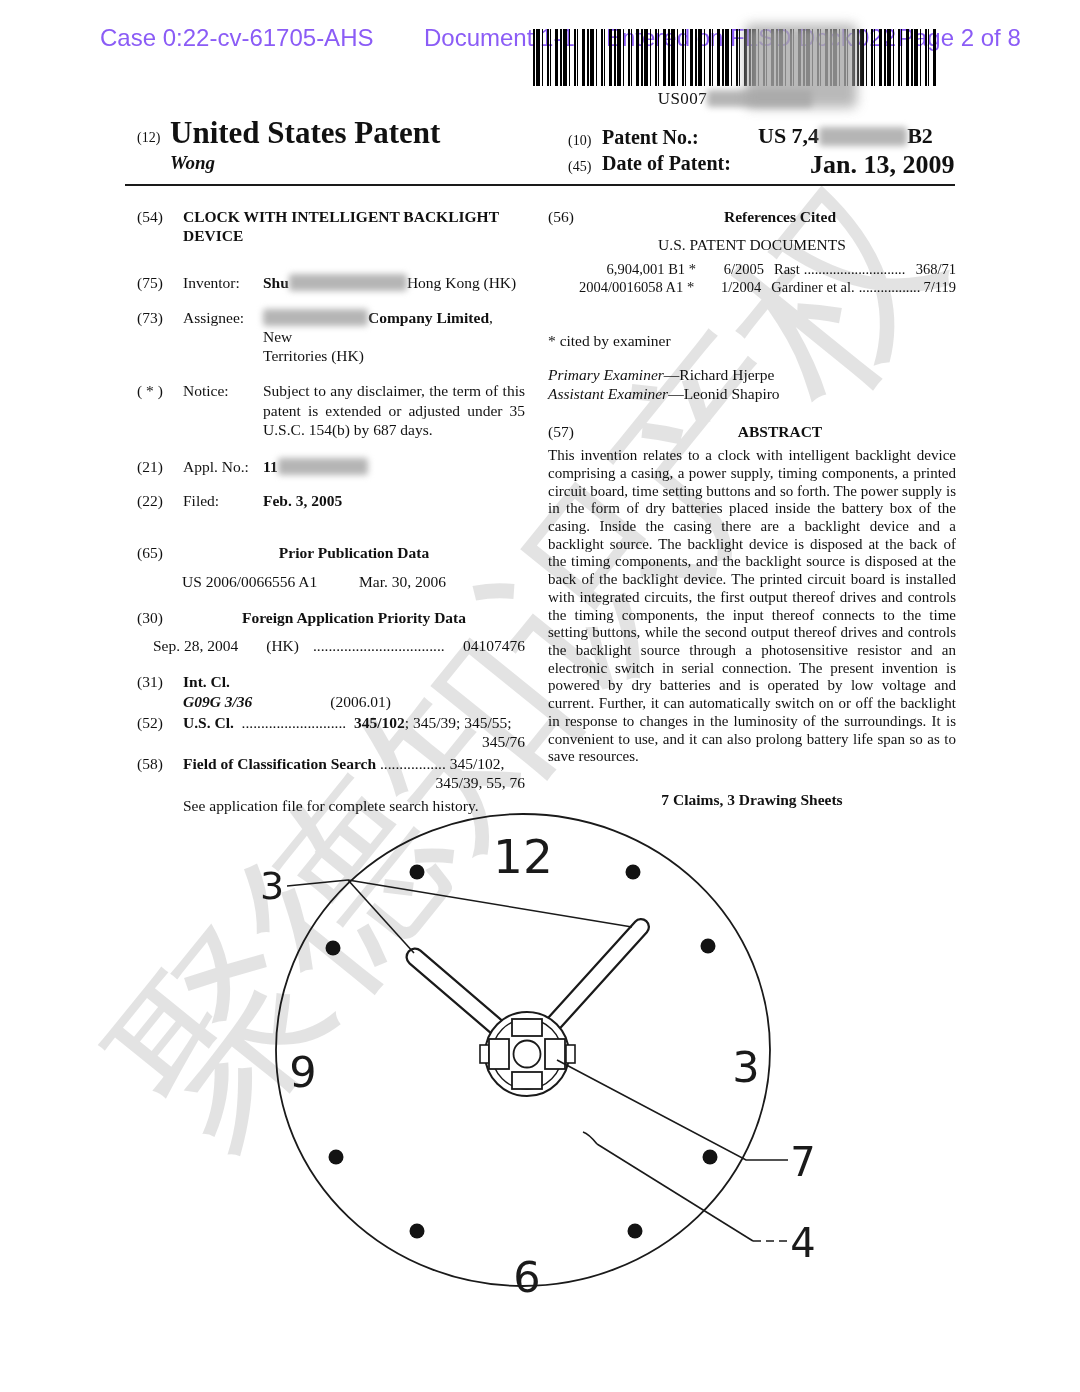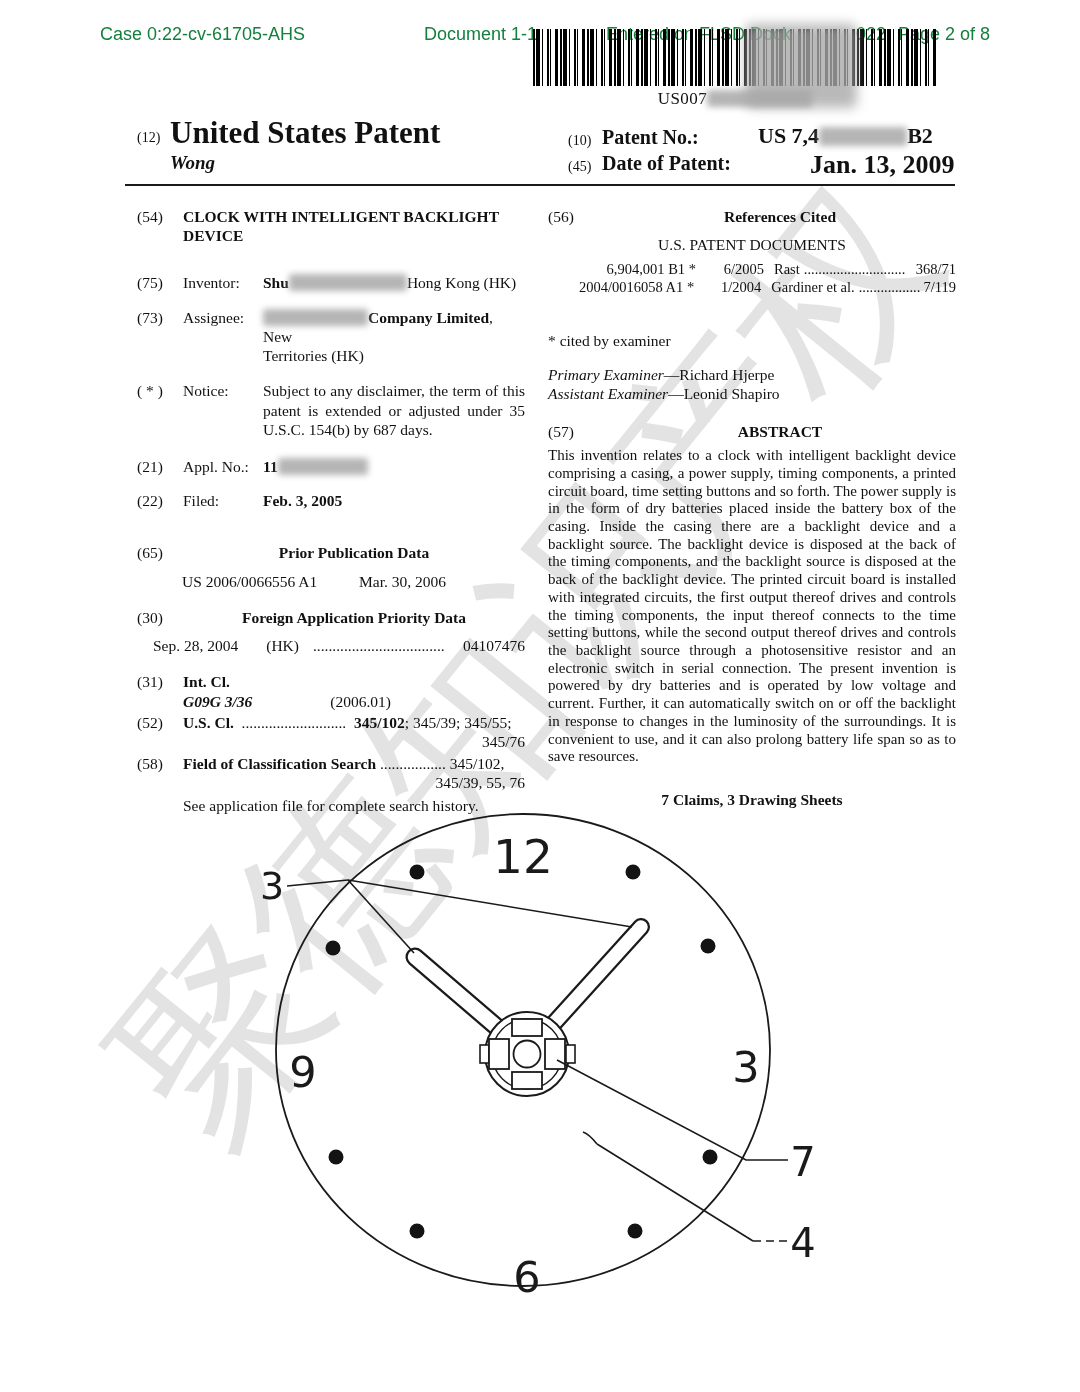--- a/index.html
+++ b/index.html
@@ -9,21 +9,21 @@
   }
   
   .wm-char{
     position:absolute;font-size:195px;line-height:1;
     color:rgba(40,40,40,0.13);transform:rotate(-51deg);
     font-family:"DejaVu Sans", sans-serif;z-index:1;user-select:none;
   }
   
   .case-header span{
     position:absolute;top:24px;font-family:"Liberation Sans", sans-serif;
-    font-size:18px;color:#15803d;white-space:nowrap;z-index:2;
+    font-size:24px;color:#8b5cf6;white-space:nowrap;z-index:2;
   }
   
   .barcode{
     position:absolute;left:533px;top:29px;width:404px;height:57px;z-index:3;
     background:repeating-linear-gradient(90deg,
       #000 0 2px, transparent 2px 3px,
       #000 3px 7px, transparent 7px 9px,
       #000 9px 10px, transparent 10px 14px,
       #000 14px 16px, transparent 16px 17px,
       #000 17px 18px, transparent 18px 22px,

